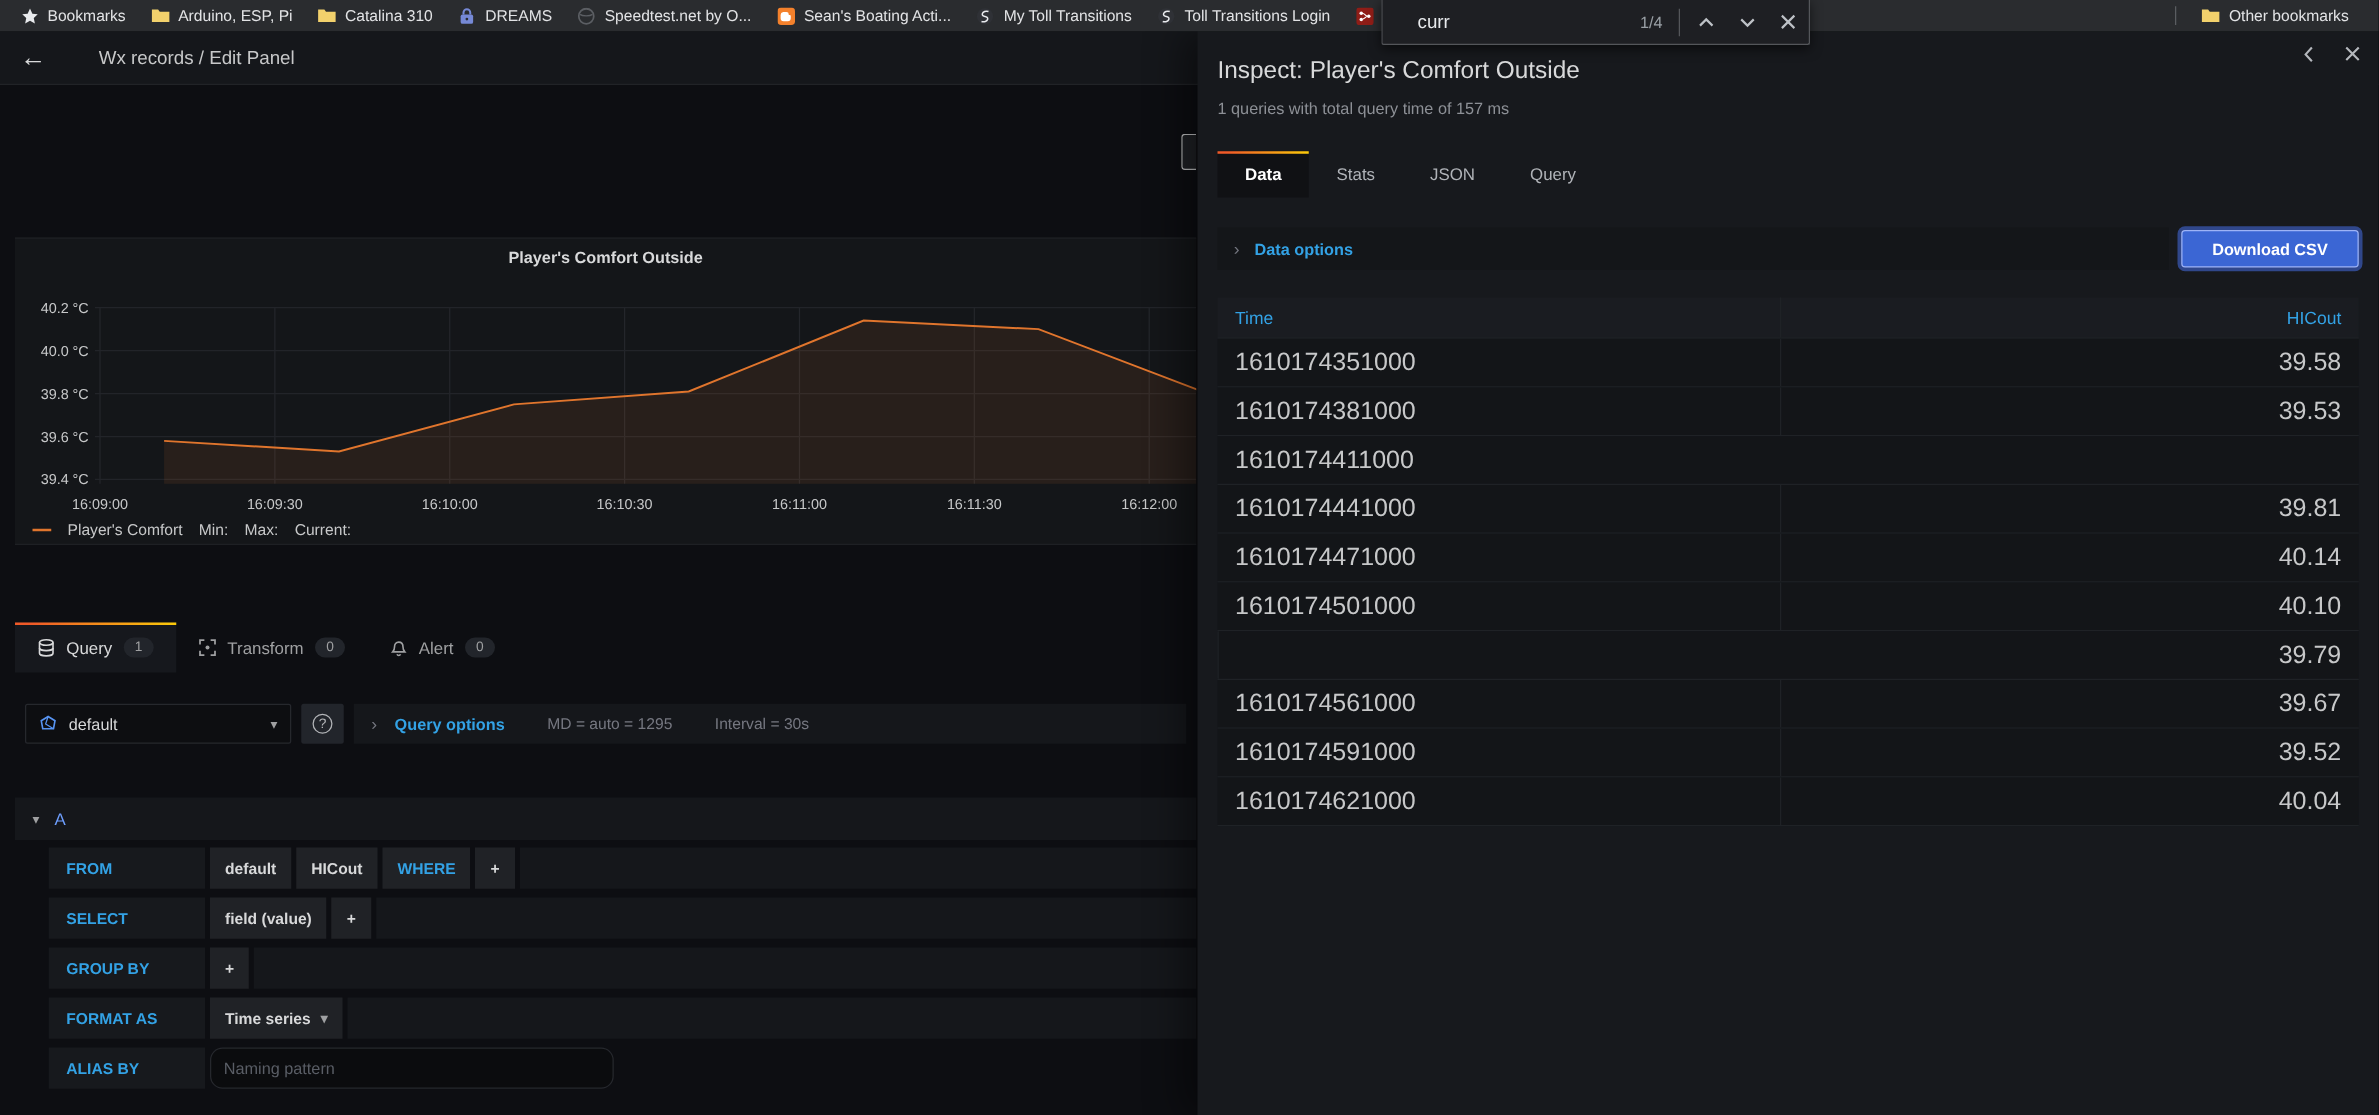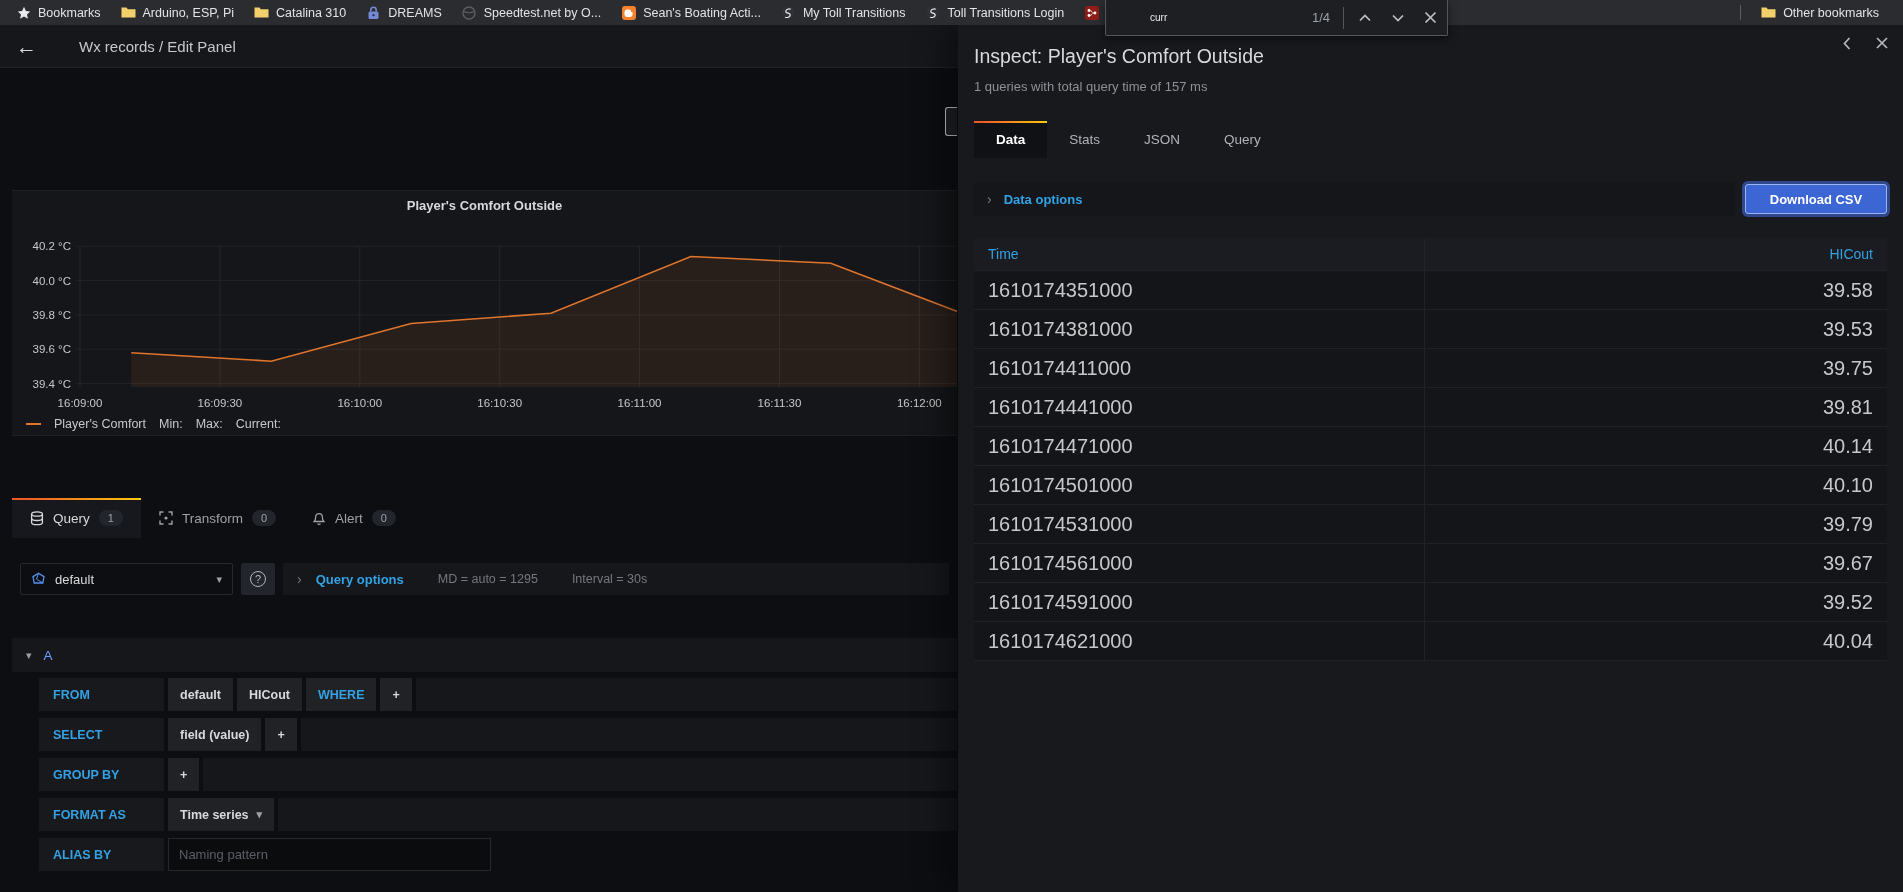--- a/index.html
+++ b/index.html
@@ -13,21 +13,21 @@
   .bm-items { display:flex; align-items:center; padding-left:6px; flex:1; overflow:hidden; white-space:nowrap; }
   .bm-item { display:flex; align-items:center; gap:7px; padding:2px 10px; border-radius:3px; cursor:pointer; }
   .bm-icon { display:flex; align-items:center; justify-content:center; width:15px; height:15px; }
   .bm-right { display:flex; align-items:center; gap:10px; padding-right:14px; flex-shrink:0; }
   .bm-divider { width:1px; height:15px; background:#5a5d61; }
 
   
   .find-popup { position:absolute; left:1105px; top:0; width:343px; height:36px; background:#1e1f23;
                 border:1px solid #54565a; border-top:none; border-radius:0 0 2px 2px;
                 box-shadow:0 3px 9px rgba(0,0,0,.55); display:flex; align-items:center; z-index:10; }
-  .find-query { margin-left:44px; color:#e8eaed; font-size:10px; flex:1; }
+  .find-query { margin-left:28px; color:#e8eaed; font-size:15px; flex:1; }
   .find-count { color:#9aa0a6; font-size:13px; margin-right:13px; }
   .find-divider { width:1px; height:22px; background:#54565a; margin-right:4px; }
   .find-btn { width:33px; height:28px; display:flex; align-items:center; justify-content:center;
               background:none; border:none; color:#bdc1c6; cursor:pointer; }
 
   
   .gf { position:absolute; top:25px; left:0; right:0; bottom:0; background:#0d0e12; overflow:hidden; }
   .gf-header { position:absolute; top:0; left:0; width:100%; height:43px; background:#15171b;
                border-bottom:1px solid #212327; display:flex; align-items:center; }
   .back-btn { margin-left:16px; background:none; border:none; color:#d8d9da; font-size:21px;
@@ -82,21 +82,21 @@
   .ref-id { color:#6e9fff; font-size:13.5px; }
   .qrows { position:absolute; top:610px; left:27px; width:918px; display:flex;
            flex-direction:column; gap:7px; }
   .qrow { display:flex; gap:4px; height:33px; }
   .qlabel { width:125px; background:#17191d; color:#33a2e5; font-size:12.5px; font-weight:bold;
             display:flex; align-items:center; padding-left:14px; }
   .qseg { background:#202226; color:#d8d9da; font-size:12.5px; font-weight:bold;
           display:flex; align-items:center; padding:0 12px; cursor:pointer; gap:8px; }
   .qseg.blue { color:#33a2e5; }
   .qfill { flex:1; background:#15171b; }
-  .alias-input { width:323px; background:#0b0c0e; border:1px solid #26282d; border-radius:0;
+  .alias-input { width:323px; background:#0b0c0e; border:1px solid #26282d; border-radius:10px;
                  color:#d8d9da; font-size:13px; padding:0 10px; font-family:"Liberation Sans",sans-serif; }
   .alias-input::placeholder { color:#5a5e66; }
 
   
   .drawer { position:absolute; top:0; left:958px; right:0; bottom:0; background:#17191d;
             box-shadow:-12px 0 30px rgba(0,0,0,.45); z-index:3; }
   .d-close { position:absolute; top:11px; background:none; border:none; color:#b4b7bc; cursor:pointer; }
   .d-collapse { right:48px; }
   .d-x { right:14px; }
   .d-inner { padding:20px 16px 0 16px; }
@@ -424,36 +424,34 @@
               <div class="trow">
                 <div class="c-time">1610174351000</div>
                 <div class="c-val">39.58</div>
               </div>
               <div class="trow">
                 <div class="c-time">1610174381000</div>
                 <div class="c-val">39.53</div>
               </div>
               <div class="trow">
                 <div class="c-time">1610174411000</div>
-                <div class="c-val">39.75</div>
               </div>
               <div class="trow">
                 <div class="c-time">1610174441000</div>
                 <div class="c-val">39.81</div>
               </div>
               <div class="trow">
                 <div class="c-time">1610174471000</div>
                 <div class="c-val">40.14</div>
               </div>
               <div class="trow">
                 <div class="c-time">1610174501000</div>
                 <div class="c-val">40.10</div>
               </div>
               <div class="trow">
-                <div class="c-time">1610174531000</div>
                 <div class="c-val">39.79</div>
               </div>
               <div class="trow">
                 <div class="c-time">1610174561000</div>
                 <div class="c-val">39.67</div>
               </div>
               <div class="trow">
                 <div class="c-time">1610174591000</div>
                 <div class="c-val">39.52</div>
               </div>

